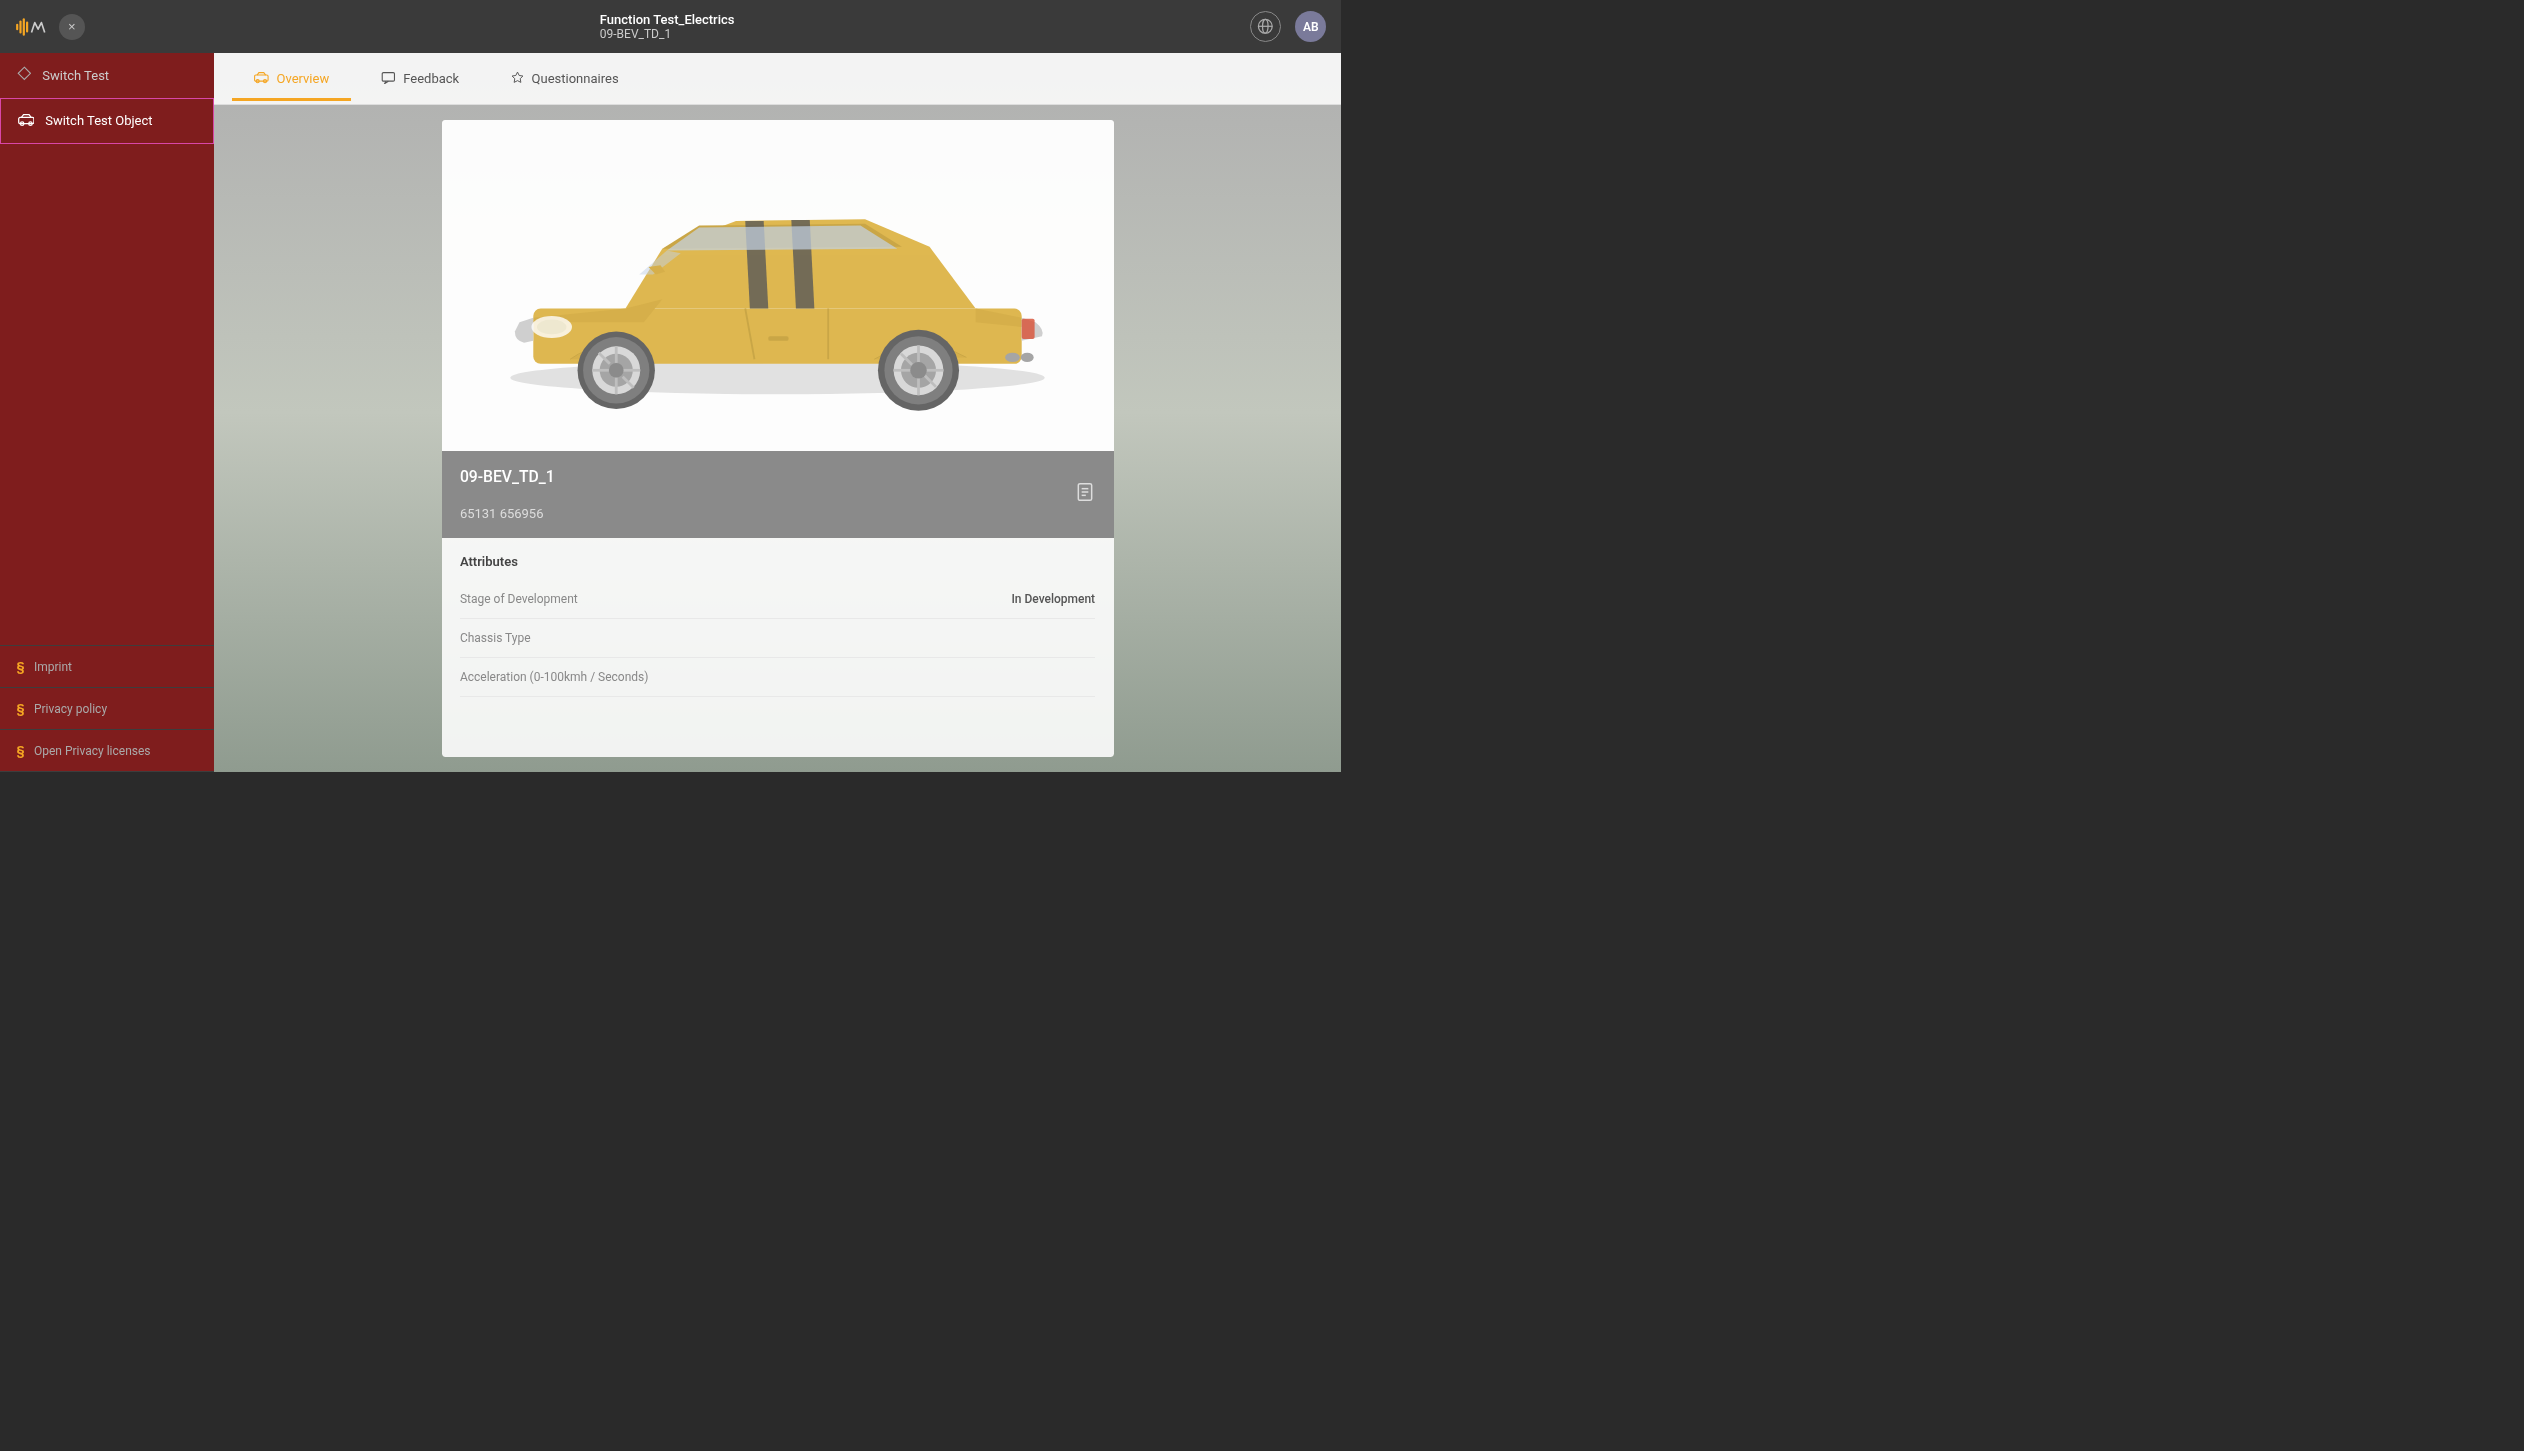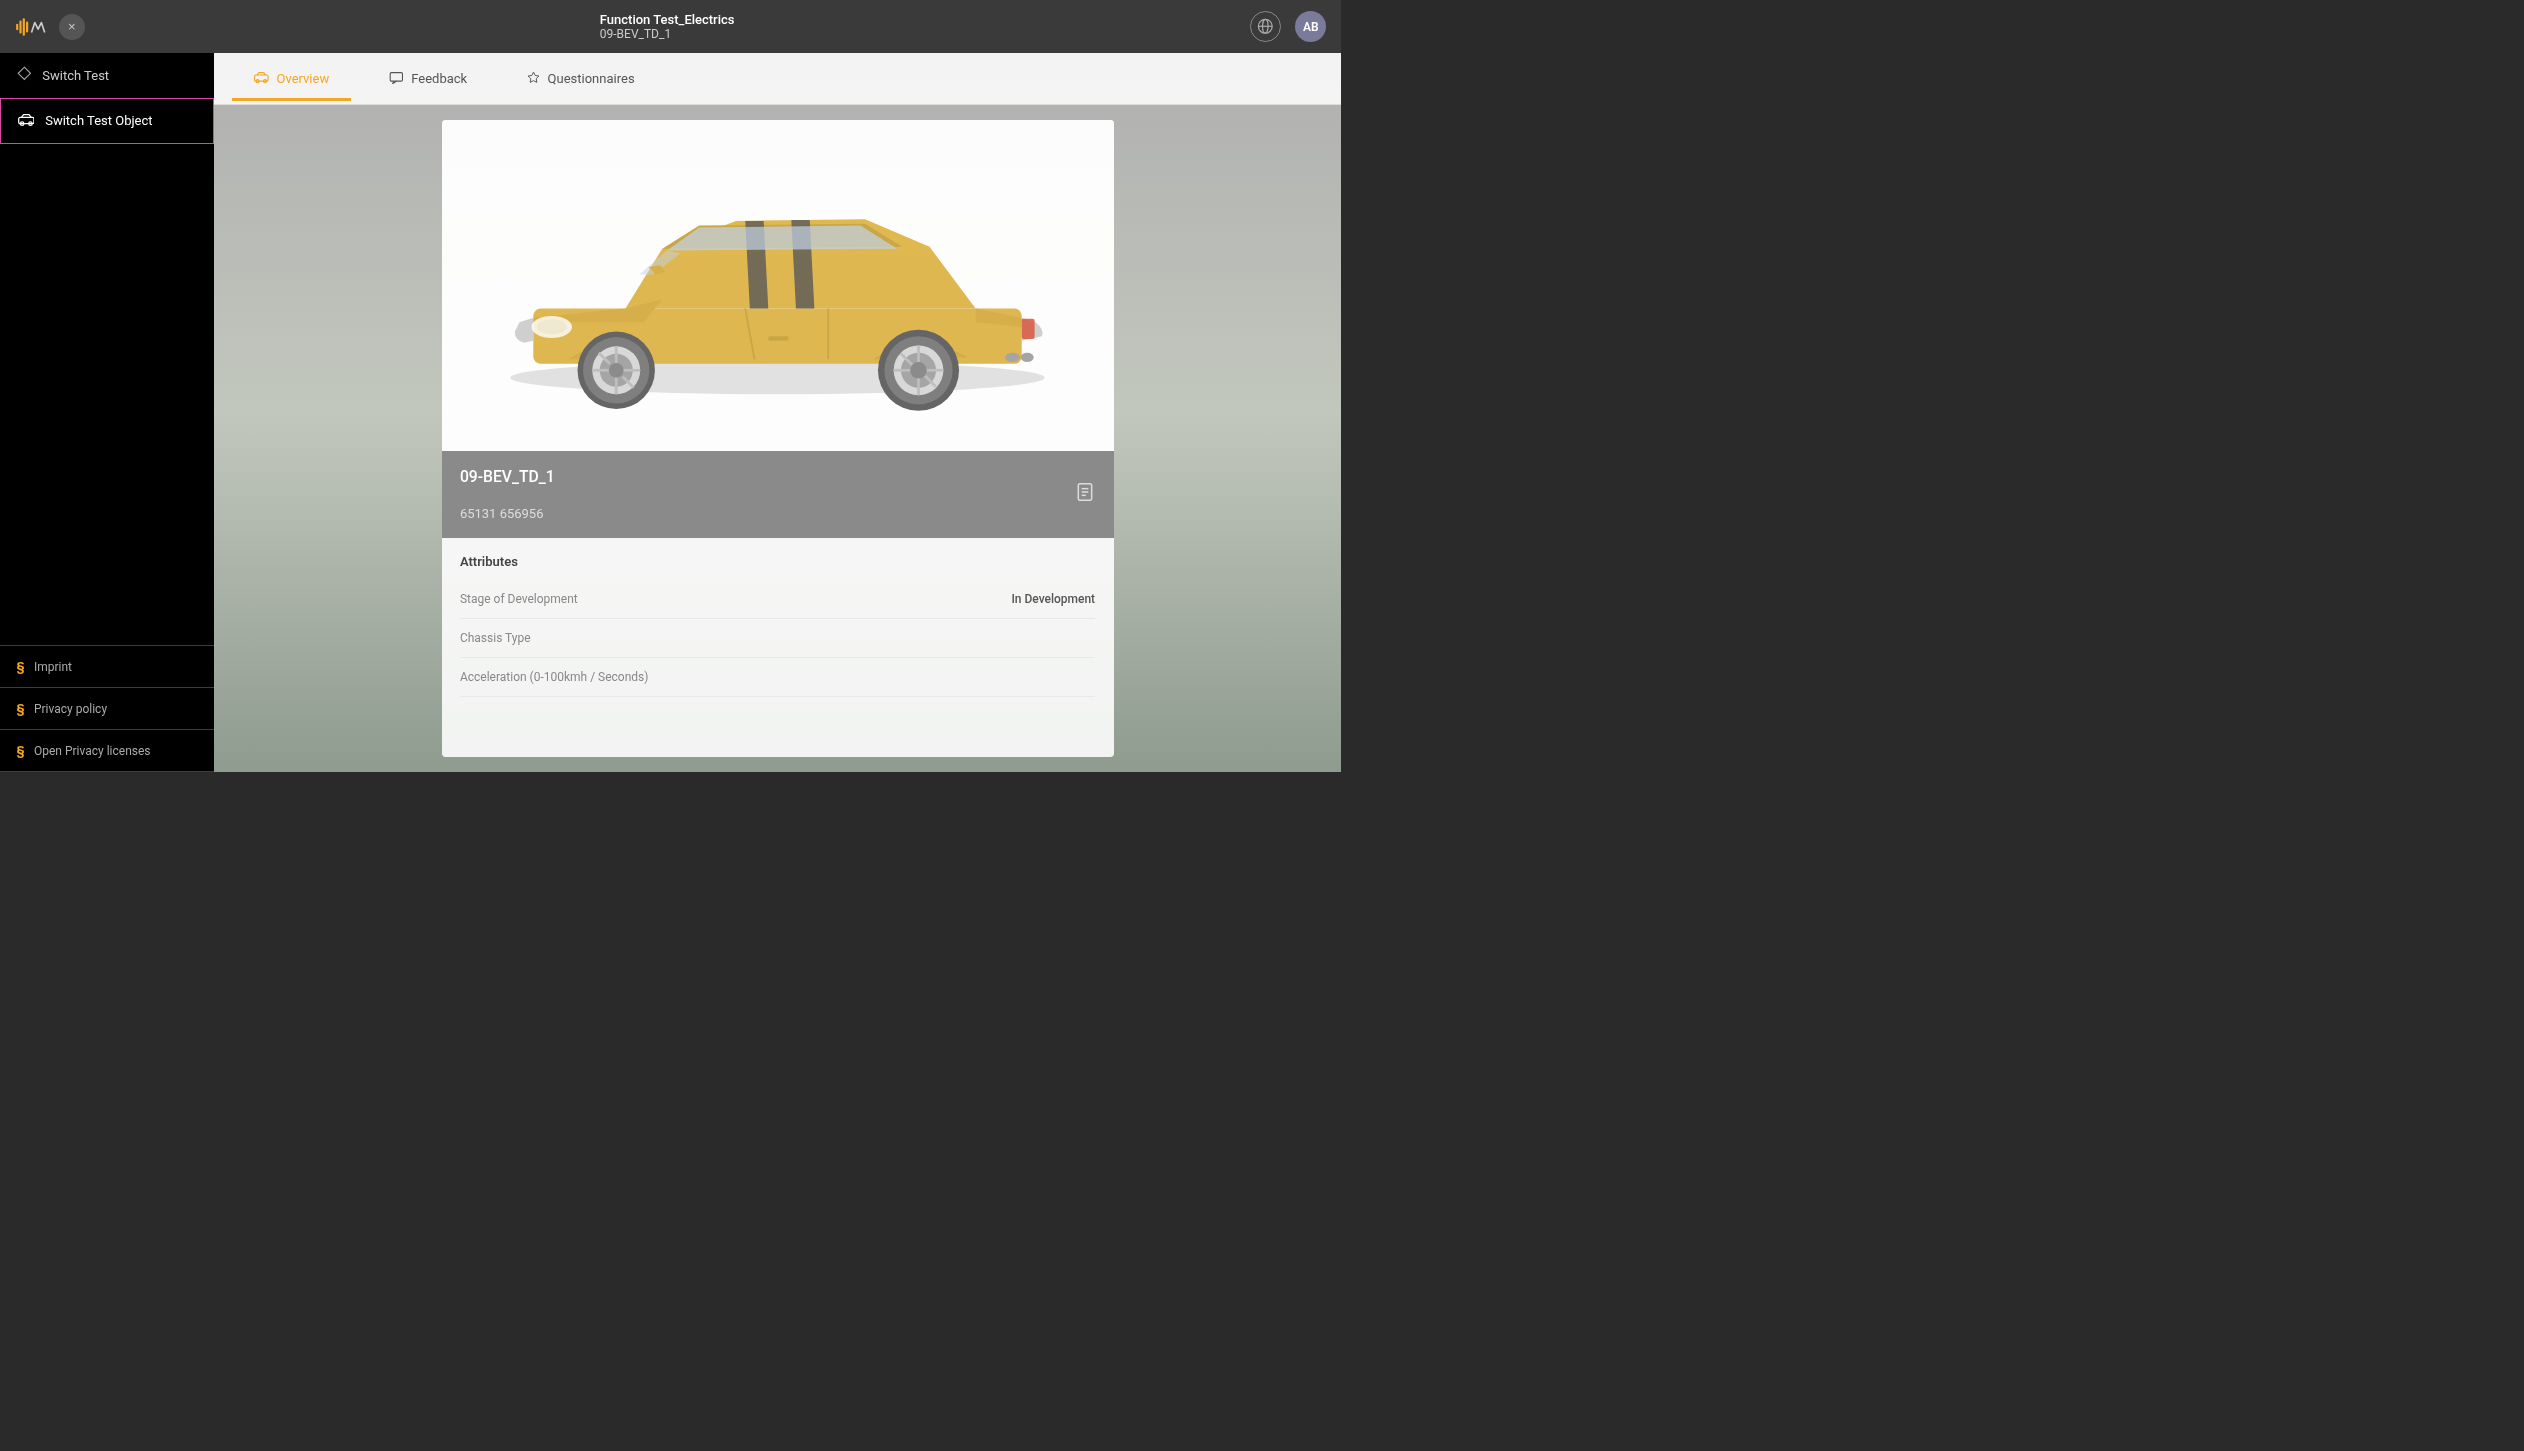--- a/index.html
+++ b/index.html
@@ -108,21 +108,21 @@
     
     .main-layout {
       display: flex;
       flex: 1;
       overflow: hidden;
     }
 
     
     .sidebar {
       width: 214px;
-      background: #000000;
+      background: #7f1d1d;
       display: flex;
       flex-direction: column;
       flex-shrink: 0;
     }
 
     .sidebar-nav {
       flex: 1;
     }
 
     .sidebar-item {
@@ -177,21 +177,21 @@
       overflow: hidden;
     }
 
     
     .tab-bar {
       background: rgba(255,255,255,0.85);
       display: flex;
       align-items: center;
       height: 52px;
       padding: 0 18.4px;
-      gap: 16px;
+      gap: 8px;
       flex-shrink: 0;
       border-bottom: 0.9px solid #ddd;
     }
 
     .tab {
       display: flex;
       align-items: center;
       gap: 7.4px;
       padding: 14.7px 22px;
       cursor: pointer;

